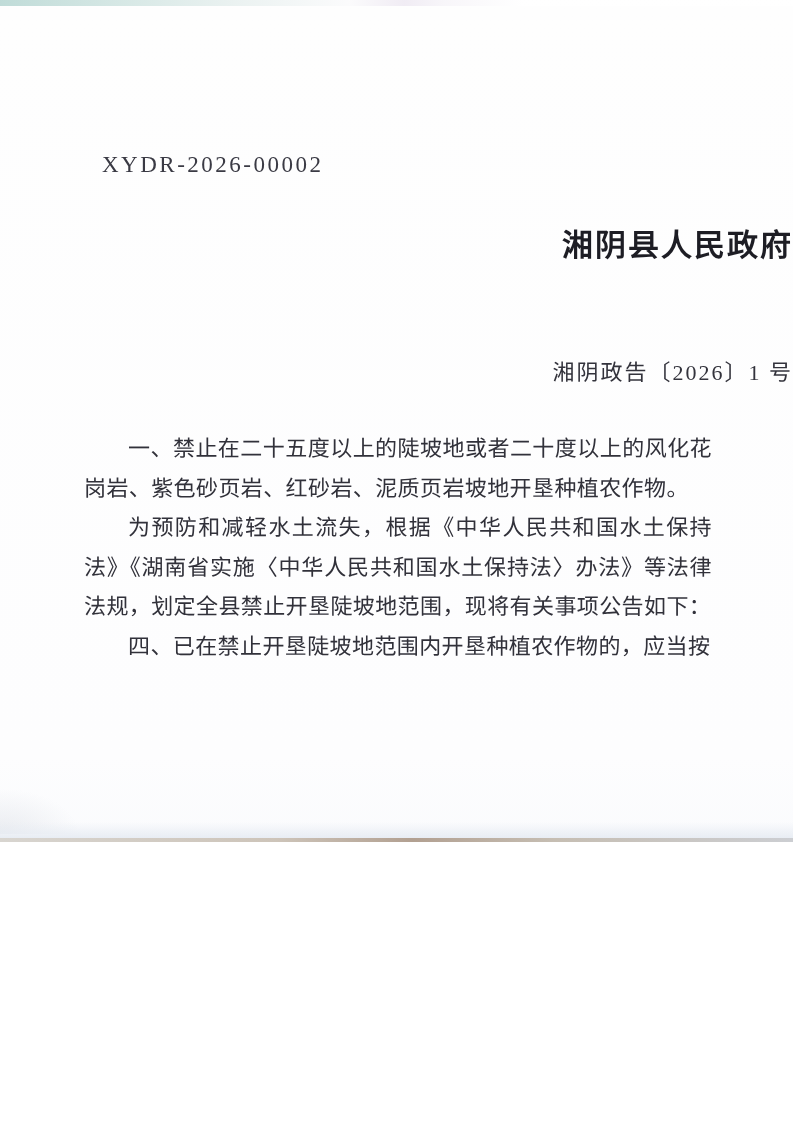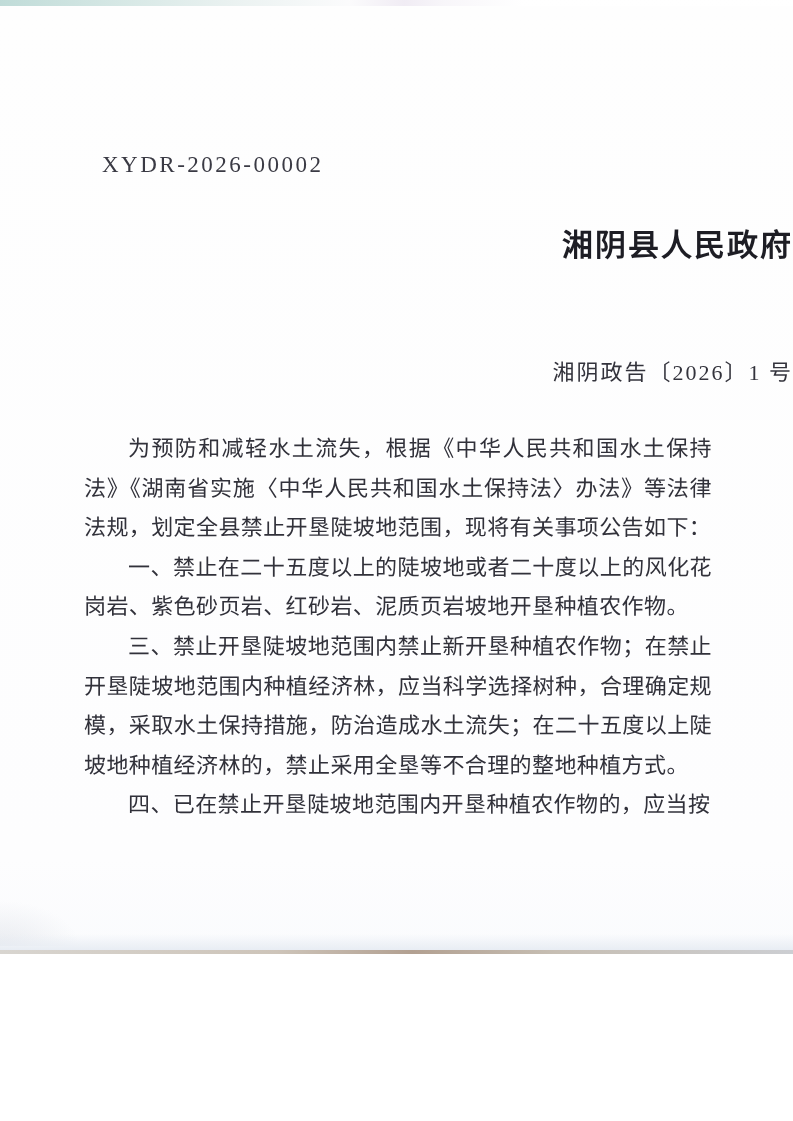--- a/index.html
+++ b/index.html
@@ -4,21 +4,21 @@
 <title>Scanned Government Notice</title>
 <style>
   html, body {
     margin: 0;
     padding: 0;
     background: #ffffff;
   }
   .scan-page {
     position: relative;
     width: 793px;
-    height: 954px;
+    height: 842px;
     margin: 0;
     background: linear-gradient(180deg, #fefefe 0%, #fdfdfe 90%, #fafbfd 100%);
     overflow: hidden;
     font-family: "Liberation Serif", "DejaVu Serif", serif;
     color: #31313a;
   }
 
   
   .top-edge {
     position: absolute; top: 0; left: 0; width: 100%; height: 6px;
@@ -114,23 +114,22 @@
 
   <div class="doc-number">XYDR-2026-00002</div>
 
   <div class="title-block">
     <div class="title-line-1">湘阴县人民政府</div>
   </div>
 
   <div class="doc-ref">湘阴政告〔2026〕1 号</div>
 
   <div class="body-text">
+    <p>一、禁止在二十五度以上的陡坡地或者二十度以上的风化花岗岩、紫色砂页岩、红砂岩、泥质页岩坡地开垦种植农作物。</p>
     <p>为预防和减轻水土流失，根据《中华人民共和国水土保持法》《湖南省实施〈中华人民共和国水土保持法〉办法》等法律法规，划定全县禁止开垦陡坡地范围，现将有关事项公告如下：</p>
-    <p>一、禁止在二十五度以上的陡坡地或者二十度以上的风化花岗岩、紫色砂页岩、红砂岩、泥质页岩坡地开垦种植农作物。</p>
-    <p>三、禁止开垦陡坡地范围内禁止新开垦种植农作物；在禁止开垦陡坡地范围内种植经济林，应当科学选择树种，合理确定规模，采取水土保持措施，防治造成水土流失；在二十五度以上陡坡地种植经济林的，禁止采用全垦等不合理的整地种植方式。</p>
     <p>四、已在禁止开垦陡坡地范围内开垦种植农作物的，应当按</p>
   </div>
 
   <div class="page-number">— 1 —</div>
 
   <div class="corner-smudge"></div>
   <div class="bottom-band"></div>
   <div class="bottom-edge"></div>
 
 </div>

